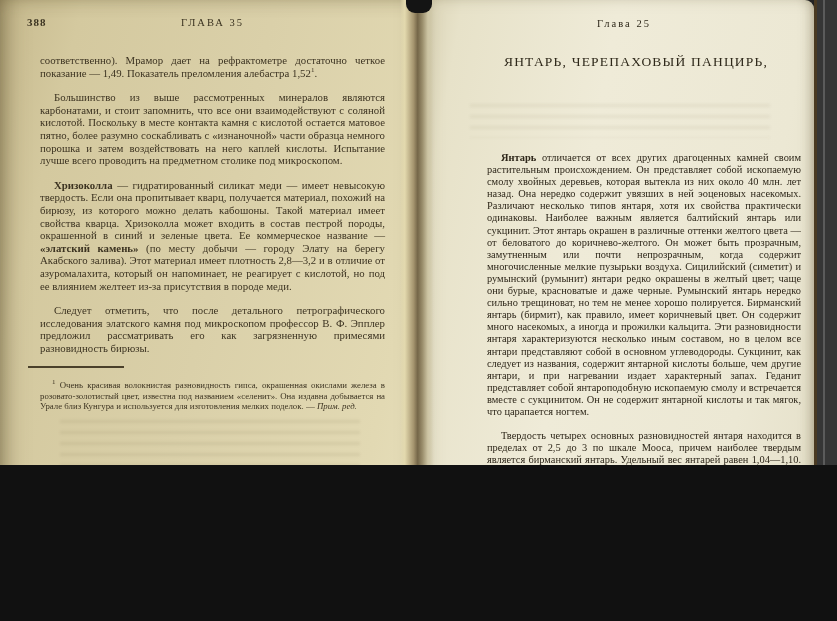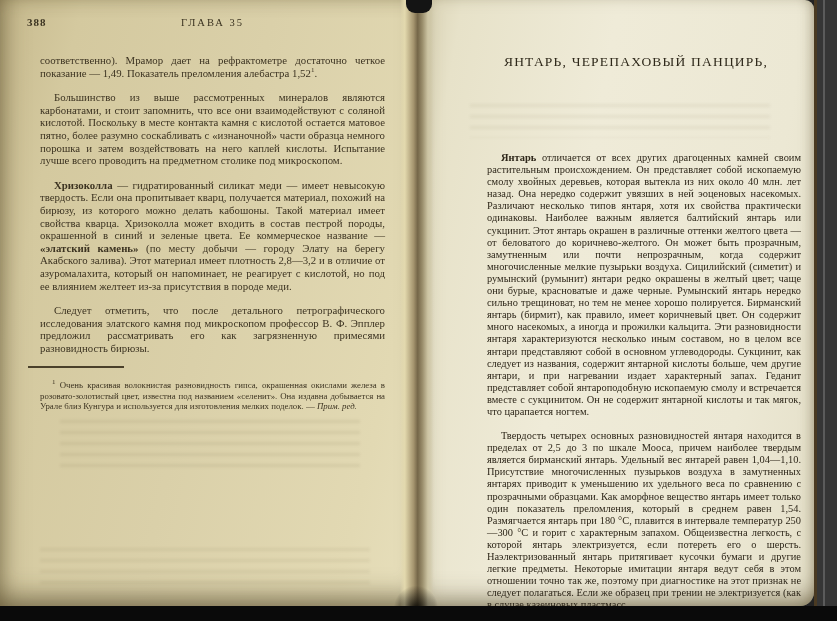--- a/index.html
+++ b/index.html
@@ -1,17 +1,17 @@
 <!DOCTYPE html>
 <html lang="ru"><head>
 <meta charset="utf-8">
 <style>
   html,body{margin:0;padding:0;background:#111;}
   .scan{
-    position:relative;width:837px;height:621px;overflow:hidden;
+    position:relative;width:837px;height:465px;overflow:hidden;
     background:#232323;
     font-family:"Liberation Serif","DejaVu Serif",serif;
   }
   
   .right-strip{position:absolute;left:814px;top:0;width:23px;height:621px;background:#363636;}
   .right-strip::before{content:"";position:absolute;left:9px;top:0;width:2px;height:100%;background:#5b5b5b;}
   .right-strip::after{content:"";position:absolute;left:0;top:0;width:3px;height:100%;background:#4a3a22;}
   
   .bottom-bar{position:absolute;left:0;top:606px;width:837px;height:15px;background:#0a0a0a;}
   
@@ -76,20 +76,21 @@
     <p><span>Большинство из выше рассмотренных минералов являются карбонатами, и стоит запомнить, что все они взаимодействуют с соляной кислотой. Поскольку в месте контакта камня с кислотой остается матовое пятно, более разумно соскабливать с «изнаночной» части образца немного порошка и затем воздействовать на него каплей кислоты. Испытание лучше всего проводить на предметном столике под микроскопом.</span></p>
     <p><span class="seg-b">Хризоколла</span><span> — гидратированный силикат меди — имеет невысокую твердость. Если она пропитывает кварц, получается материал, похожий на бирюзу, из которого можно делать кабошоны. Такой материал имеет свойства кварца. Хризоколла может входить в состав пестрой породы, окрашенной в синий и зеленые цвета. Ее коммерческое название — </span><span class="seg-b">«элатский камень»</span><span> (по месту добычи — городу Элату на берегу Акабского залива). Этот материал имеет плотность 2,8—3,2 и в отличие от азуромалахита, который он напоминает, не реагирует с кислотой, но под ее влиянием желтеет из-за присутствия в породе меди.</span></p>
     <p><span>Следует отметить, что после детального петрографического исследования элатского камня под микроскопом профессор В. Ф. Эпплер предложил рассматривать его как загрязненную примесями разновидность бирюзы.</span></p>
     <div class="fn-rule"></div>
     <p class="footnote"><sup>1</sup><span> Очень красивая волокнистая разновидность гипса, окрашенная окислами железа в розовато-золотистый цвет, известна под названием «селенит». Она издавна добывается на Урале близ Кунгура и используется для изготовления мелких поделок. — </span><span class="seg-i">Прим. ред.</span></p>
   </div>
 
   <div class="page page-right">
     <div class="ghost ghost-r1" style="left:52px;top:96px;"></div>
   </div>
+  <div class="rp-runhead">Глава 25</div>
   <h1 class="rp-title">
     <span>ЯНТАРЬ, ЧЕРЕПАХОВЫЙ ПАНЦИРЬ,</span><br>
   </h1>
   <div class="rp-body">
     <p><span class="seg-b">Янтарь</span><span> отличается от всех других драгоценных камней своим растительным происхождением. Он представляет собой ископаемую смолу хвойных деревьев, которая вытекла из них около 40 млн. лет назад. Она нередко содержит увязших в ней эоценовых насекомых. Различают несколько типов янтаря, хотя их свойства практически одинаковы. Наиболее важным является балтийский янтарь или сукцинит. Этот янтарь окрашен в различные оттенки желтого цвета — от беловатого до коричнево-желтого. Он может быть прозрачным, замутненным или почти непрозрачным, когда содержит многочисленные мелкие пузырьки воздуха. Сицилийский (симетит) и румынский (румынит) янтари редко окрашены в желтый цвет; чаще они бурые, красноватые и даже черные. Румынский янтарь нередко сильно трещиноват, но тем не менее хорошо полируется. Бирманский янтарь (бирмит), как правило, имеет коричневый цвет. Он содержит много насекомых, а иногда и прожилки кальцита. Эти разновидности янтаря характеризуются несколько иным составом, но в целом все янтари представляют собой в основном углеводороды. Сукцинит, как следует из названия, содержит янтарной кислоты больше, чем другие янтари, и при нагревании издает характерный запах. Геданит представляет собой янтароподобную ископаемую смолу и встречается вместе с сукцинитом. Он не содержит янтарной кислоты и так мягок, что царапается ногтем.</span></p>
     <p><span>Твердость четырех основных разновидностей янтаря находится в пределах от 2,5 до 3 по шкале Мооса, причем наиболее твердым является бирманский янтарь. Удельный вес янтарей равен 1,04—1,10. Присутствие многочисленных пузырьков воздуха в замутненных янтарях приводит к уменьшению их удельного веса по сравнению с прозрачными образцами. Как аморфное вещество янтарь имеет только один показатель преломления, который в среднем равен 1,54. Размягчается янтарь при 180 °С, плавится в интервале температур 250—300 °С и горит с характерным запахом. Общеизвестна легкость, с которой янтарь электризуется, если потереть его о шерсть. Наэлектризованный янтарь притягивает кусочки бумаги и другие легкие предметы. Некоторые имитации янтаря ведут себя в этом отношении точно так же, поэтому при диагностике на этот признак не следует полагаться. Если же образец при трении не электризуется (как в случае казеиновых пластмасс,</span></p>
   </div>
 
   <div class="gutter"></div>
   <div class="gutter-notch"></div>

